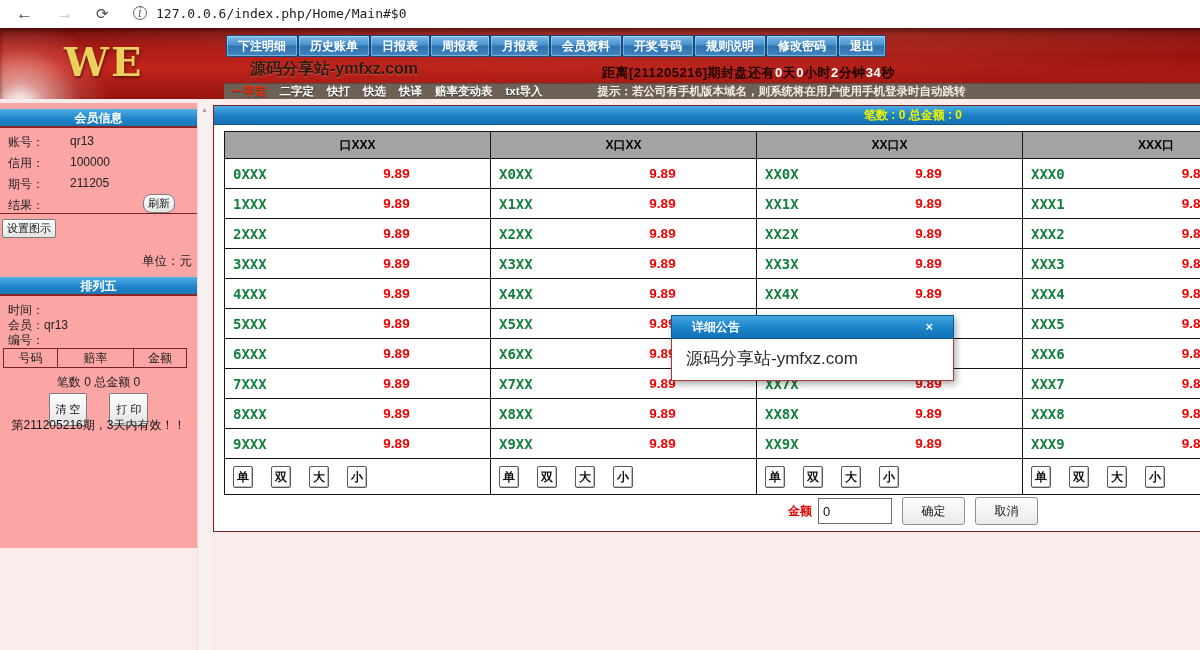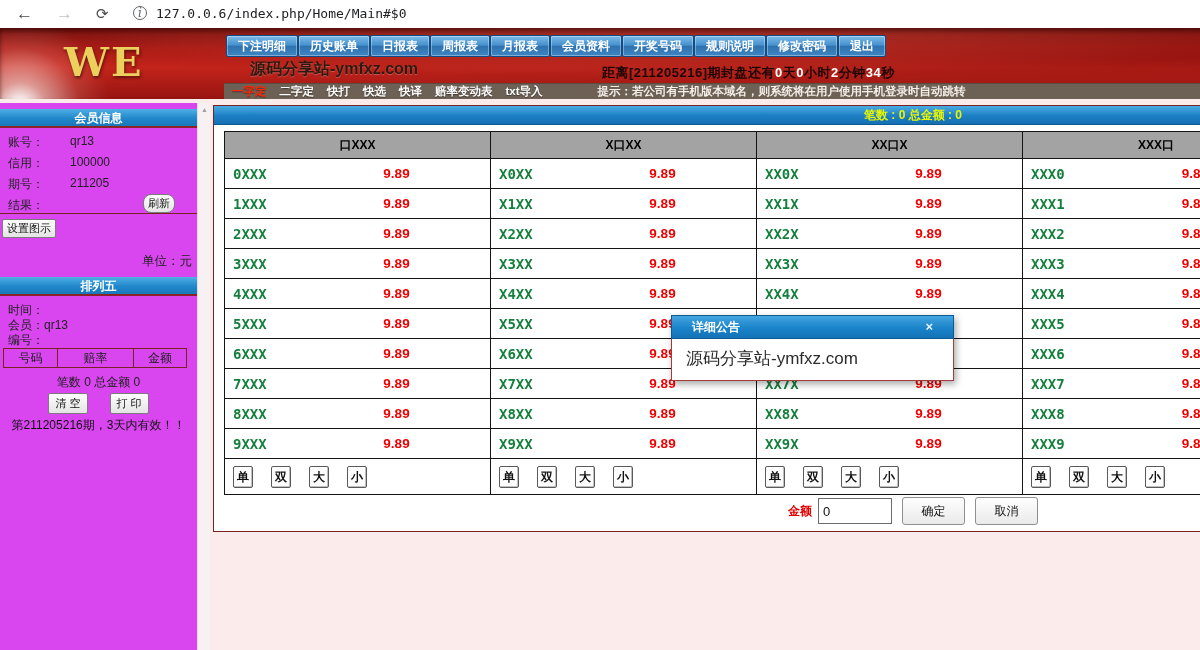--- a/index.html
+++ b/index.html
@@ -45,21 +45,21 @@
             border-top:1px solid #594d43; display:flex; align-items:center; font-size:11.5px;
             font-weight:bold; color:#fff; padding-left:8px; }
   .subnav-item { margin-right:13px; cursor:pointer; text-shadow:0 1px 1px rgba(0,0,0,0.4); white-space:nowrap; }
   .subnav-item.active { color:#ff2400; }
   .subnav-tip { margin-left:42px; font-weight:bold; color:#f4efe9; white-space:nowrap; }
 
   
   .page-bg { position:absolute; left:0; top:99px; width:1613px; height:551px; background:#fbeceb; }
 
   
-  .sidebar { position:absolute; left:0; top:103px; width:197px; height:547px; background:#d946ef; font-size:12px; color:#222; }
+  .sidebar { position:absolute; left:0; top:103px; width:197px; height:445px; background:#fca5a5; font-size:12px; color:#222; }
   .side-header { position:absolute; left:0; width:197px; height:19px; line-height:18px; text-align:center;
                  color:#fff; font-weight:bold; font-size:12px;
                  background:linear-gradient(180deg,#4fb0e4 0%,#2187cb 55%,#1a77bb 100%);
                  border-bottom:2px solid #8b2424; }
   .f-label { position:absolute; left:8px; }
   .f-value { position:absolute; left:70px; }
   .side-sep { position:absolute; left:0; width:197px; border-top:1px solid #7a2222; }
   .mini-btn { background:linear-gradient(180deg,#fefefe,#e4e4e4); border:1px solid #7c7c7c; border-radius:2px;
               font-size:11px; padding:1px 4px; cursor:pointer; color:#111; }
   .unit { position:absolute; right:5px; top:150px; font-size:12.5px; }
@@ -178,21 +178,21 @@
     <span class="f-label" style="top:199px;">时间：</span>
     <span class="f-label" style="top:214px;">会员：qr13</span>
     <span class="f-label" style="top:229px;">编号：</span>
     <div class="mini-table" id="mini-table">
         <div class="mini-cell" style="width:55px;">号码</div>
         <div class="mini-cell" style="width:76px;">赔率</div>
         <div class="mini-cell" style="width:53px;">金额</div>
       </div>
     <div class="slip-summary">笔数 0 总金额 0</div>
     <div class="slip-btns">
-      <button class="mini-btn" style="padding:2px 6px;">清 空</button>
+      <button class="mini-btn" style="padding:8px 6px;font-family:Liberation Serif, serif;">清 空</button>
       <button class="mini-btn" style="padding:2px 6px;">打 印</button>
     </div>
     <div class="slip-note">第211205216期，3天内有效！！</div>
   </div>
 
   <div class="scrollbar">
     <div class="scroll-up">▲</div>
   </div>
 
   <div class="main-panel">

